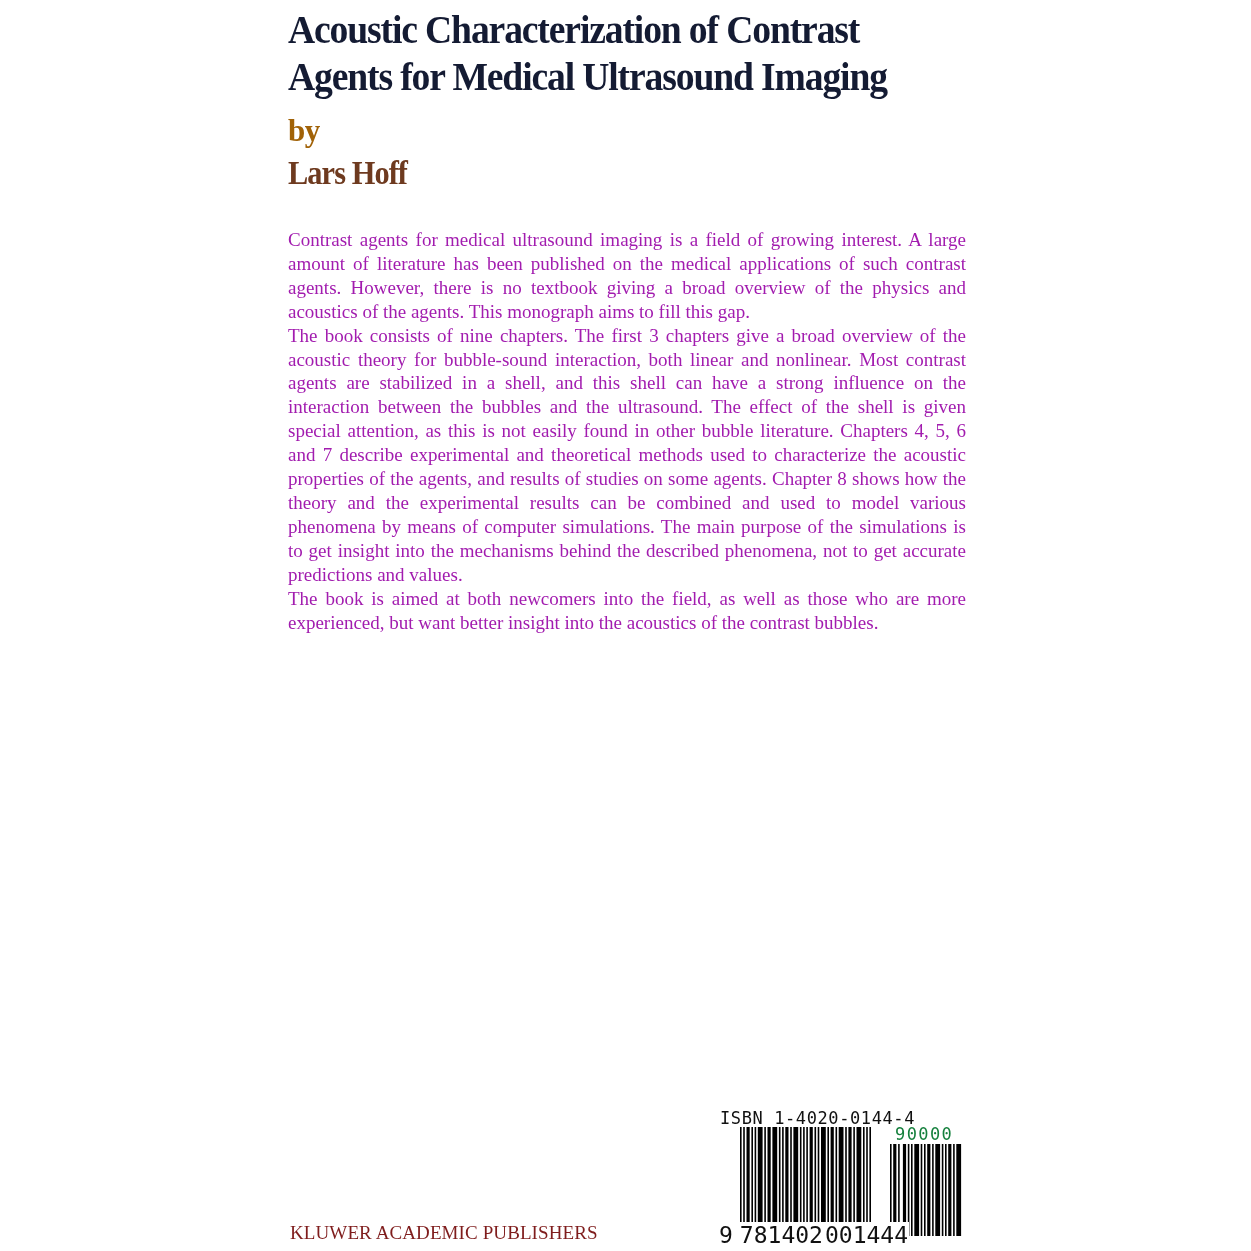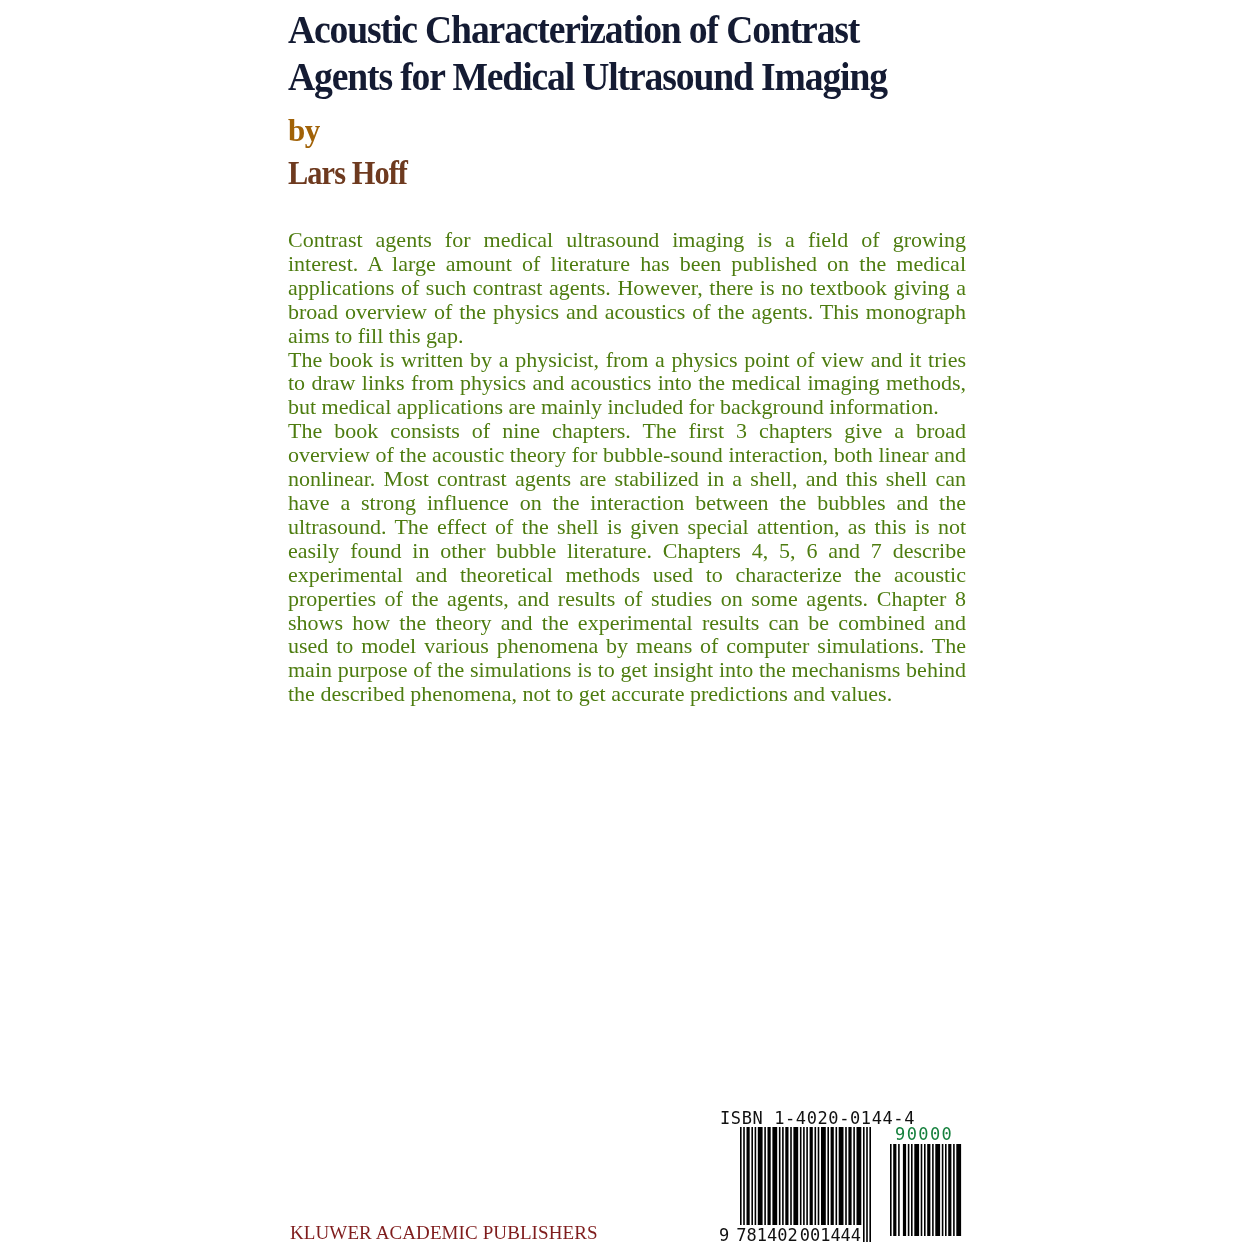--- a/index.html
+++ b/index.html
@@ -58,22 +58,22 @@
       letter-spacing: -1px;
       transform: scaleX(0.92);
       transform-origin: left top;
       white-space: nowrap;
     }
     .blurb {
       position: absolute;
       left: 288px;
       top: 228px;
       width: 678px;
-      color: #4d7c0f;
-      font-size: 22px;
+      color: #a21caf;
+      font-size: 19px;
       line-height: 23.9px;
       text-align: justify;
     }
     .blurb p {
       margin: 0;
       text-align: justify;
     }
     .publisher {
       position: absolute;
       left: 290px;
@@ -125,21 +125,21 @@
       left: 172px;
       top: 36px;
       width: 72px;
       height: 92px;
     }
     .ean-digits {
       position: absolute;
       left: 0px;
       top: 117px;
       font-family: "DejaVu Sans Mono", "Liberation Mono", monospace;
-      font-size: 17px;
+      font-size: 23px;
       line-height: 20px;
       color: #111;
       white-space: nowrap;
       background: transparent;
     }
     .ean-digits span { background: #fff; padding: 0 1px; }
     .ean-digits .d-first { margin-right: 5px; }
   </style>
 </head>
 <body>
@@ -149,22 +149,22 @@
   <h1 class="title">
     <span class="line">Acoustic Characterization of  Contrast</span>
     <span class="line">Agents for Medical Ultrasound Imaging</span>
   </h1>
 
   <div class="by">by</div>
   <div class="author">Lars Hoff</div>
 
   <div class="blurb">
     <p>Contrast agents for medical ultrasound imaging is a field of growing interest. A large amount of literature has been published on the medical applications of such contrast agents. However, there is no textbook giving a broad overview of the physics and acoustics of the agents. This monograph aims to fill this gap.</p>
-    <p>The book is written by a physicist, from a physics point of view and it tries to draw links from physics and acoustics into the medical imaging methods, but medical applications are mainly included for background information.</p>
     <p>The book consists of nine chapters. The first 3 chapters give a broad overview of the acoustic theory for bubble-sound interaction, both linear and nonlinear. Most contrast agents are stabilized in a shell, and this shell can have a strong influence on the interaction between the bubbles and the ultrasound. The effect of the shell is given special attention, as this is not easily found in other bubble literature. Chapters 4, 5, 6 and 7 describe experimental and theoretical methods used to characterize the acoustic properties of the agents, and results of studies on some agents. Chapter 8 shows how the theory and the experimental results can be combined and used to model various phenomena by means of computer simulations. The main purpose of the simulations is to get insight into the mechanisms behind the described phenomena, not to get accurate predictions and values.</p>
+    <p>The book is aimed at both newcomers into the field, as well as those who are more experienced, but want better insight into the acoustics of the contrast bubbles.</p>
   </div>
 
   <div class="barcode-block">
     <div class="isbn-text">ISBN 1-4020-0144-4</div>
     <div class="price-text">90000</div>
 
     <svg class="ean-bars" viewBox="0 0 132 115" preserveAspectRatio="none">
       <g fill="#000">
         <rect x="0" y="0" width="1.6" height="115"></rect>
         <rect x="3.2" y="0" width="1.6" height="115"></rect>

